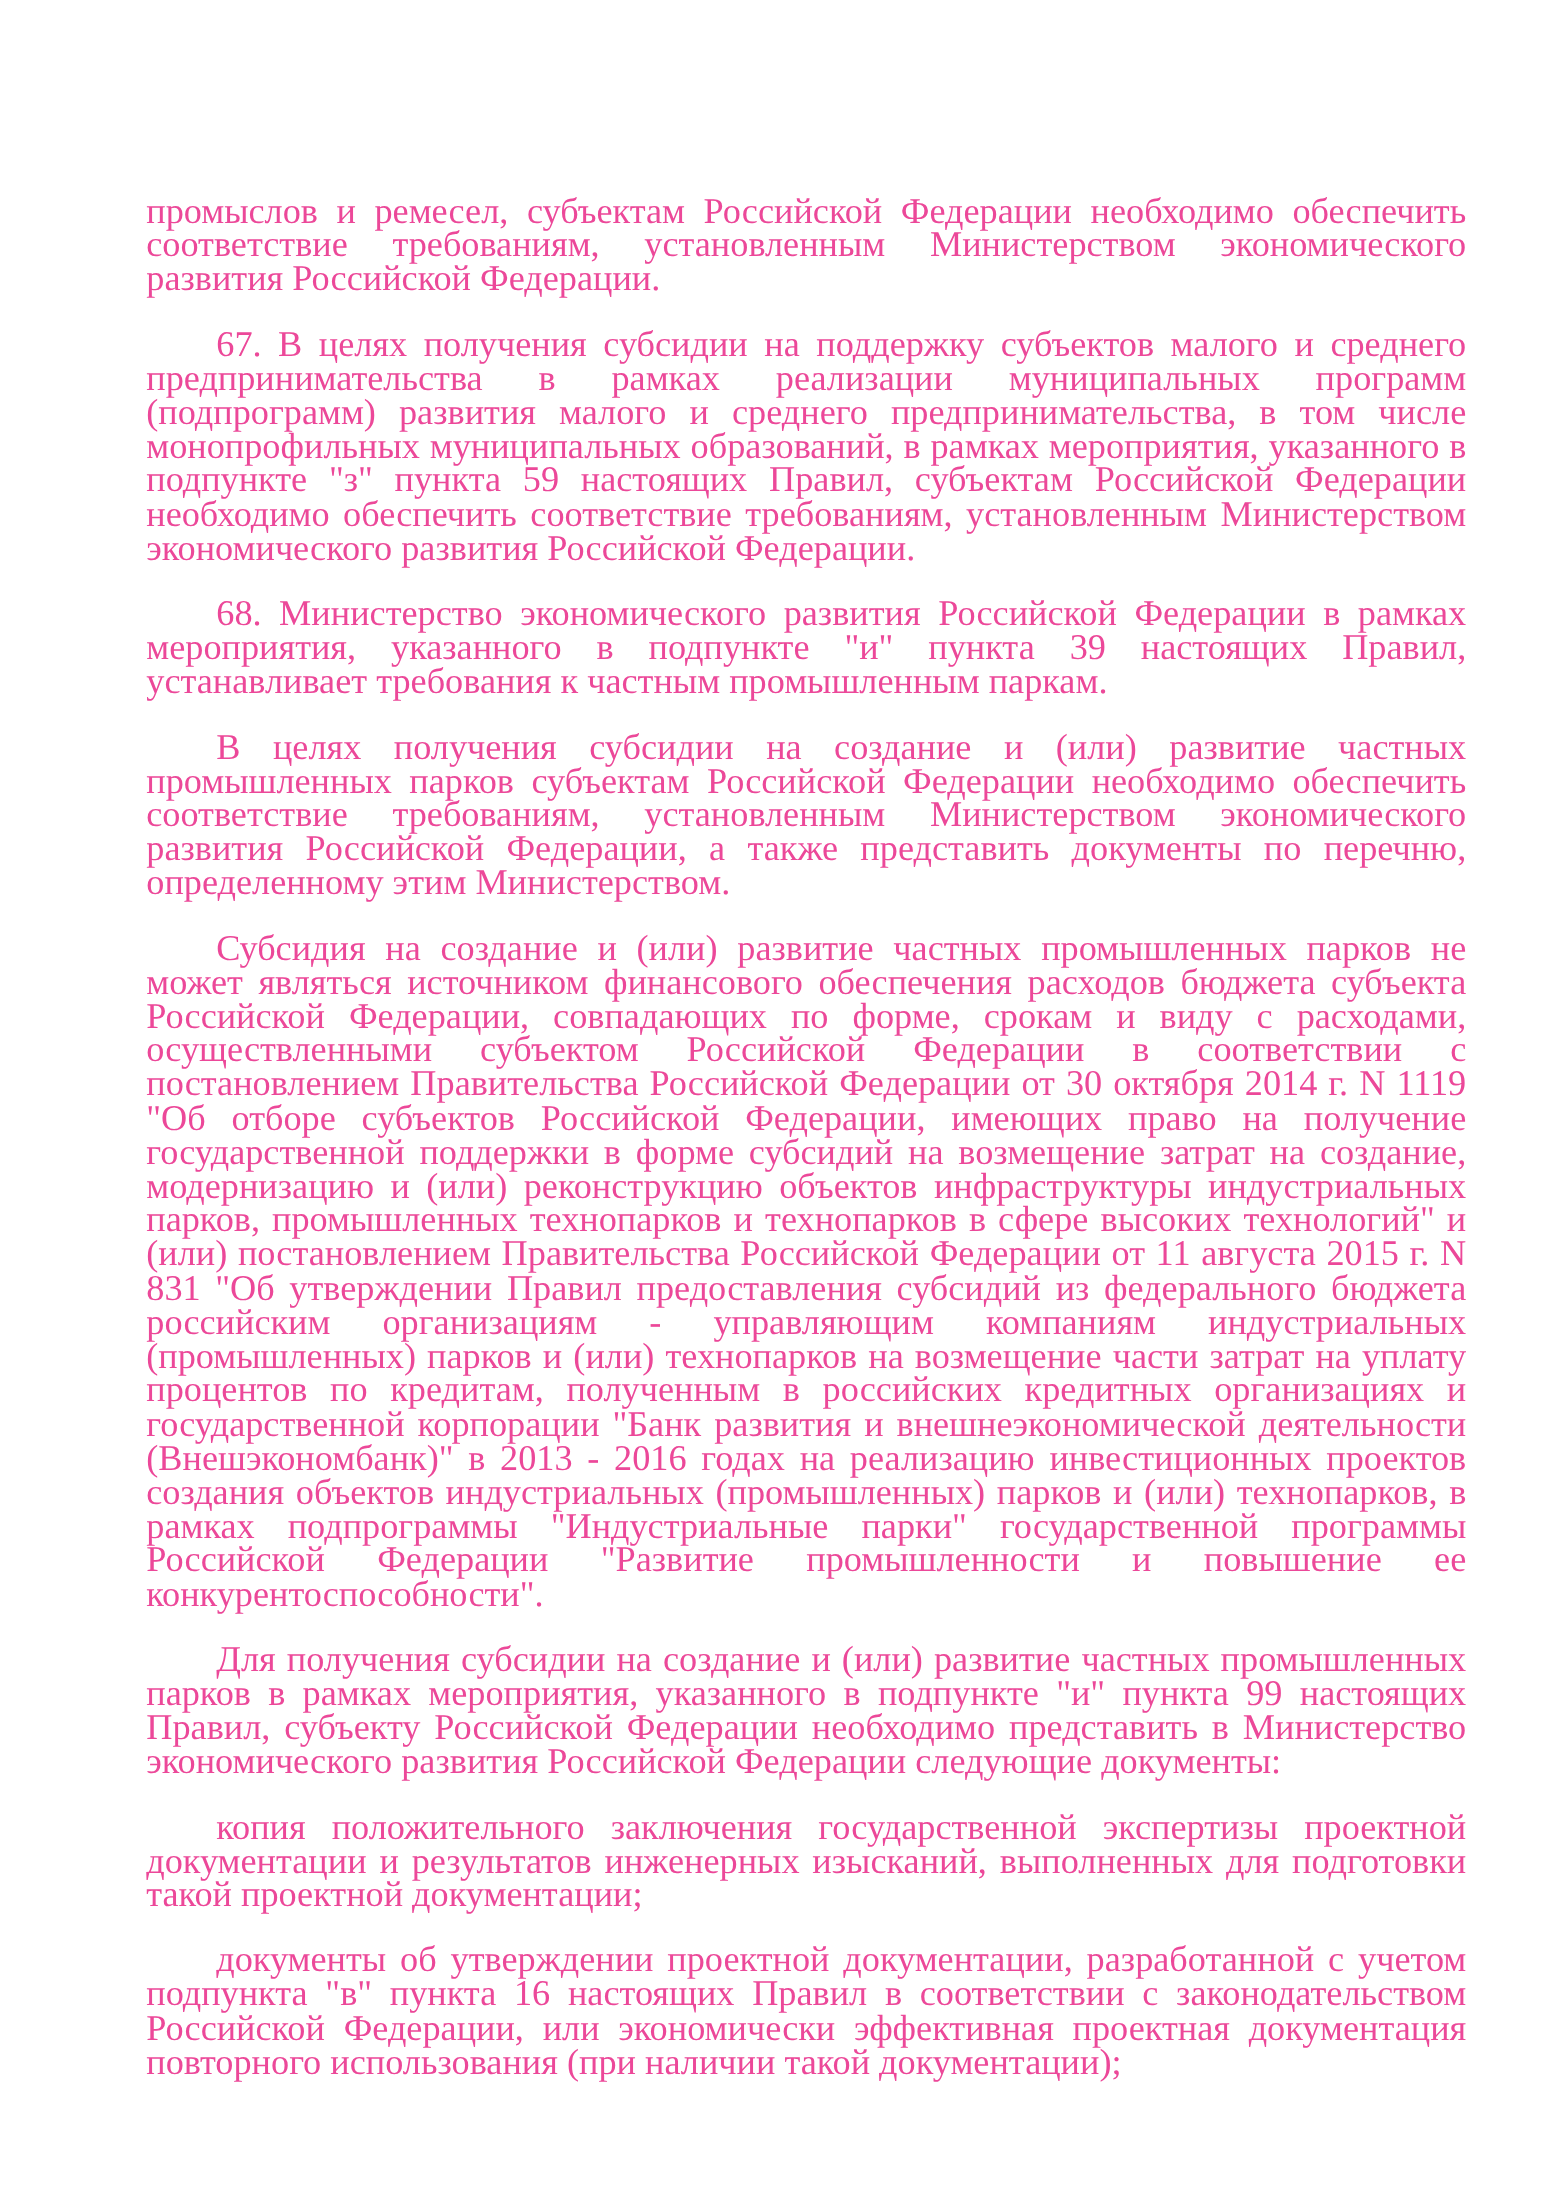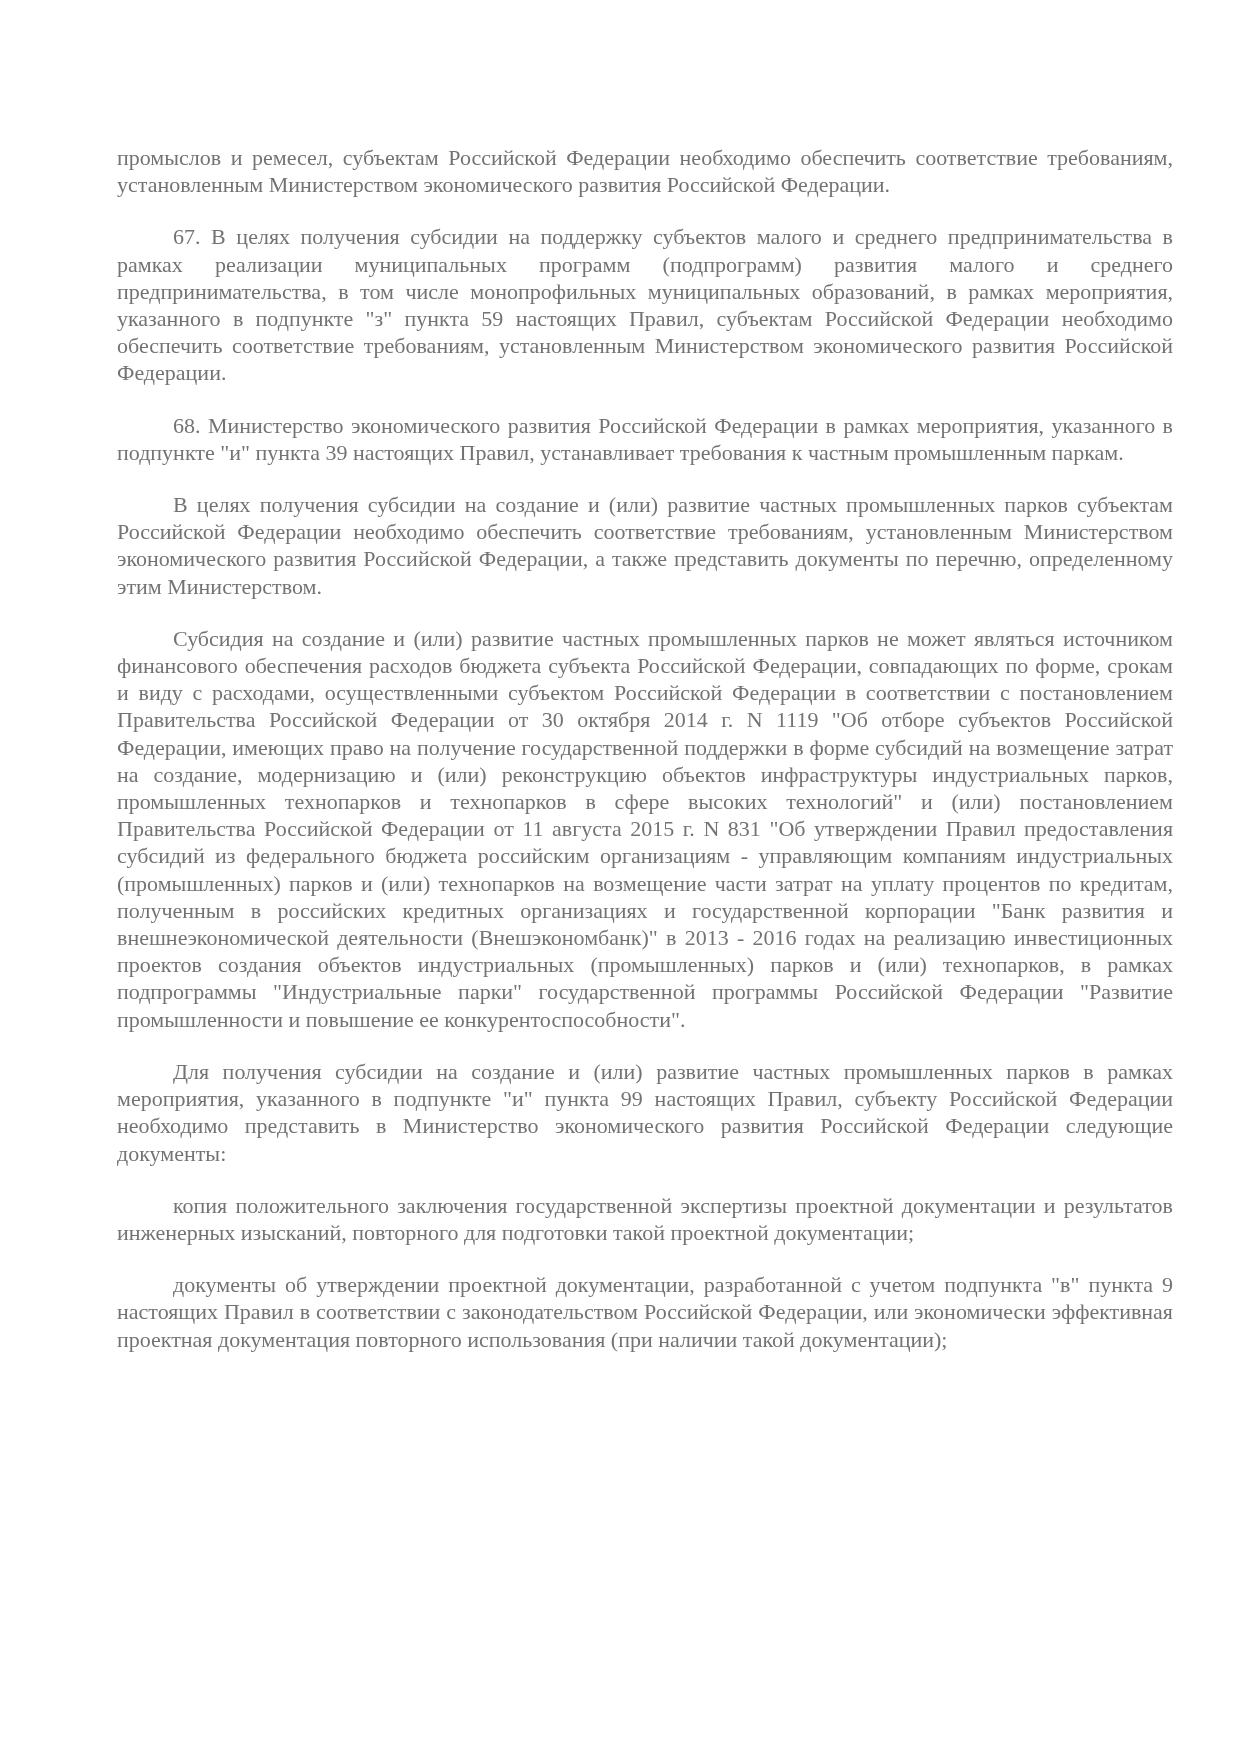--- a/index.html
+++ b/index.html
@@ -1,29 +1,29 @@
 <!DOCTYPE html>
 <html><head>
 <meta charset="utf-8">
 <style>
   html, body { margin: 0; padding: 0; background: #ffffff; }
   body { width: 1240px; height: 1754px; position: relative; overflow: hidden; }
   .page {
-    position: absolute; left: 117px; top: 144px; width: 1056px;
+    position: absolute; left: 117px; top: 156px; width: 1056px;
     font-family: "Liberation Serif", "DejaVu Serif", serif;
-    font-size: 22px; line-height: 27.2px; color: #737373;
+    font-size: 29px; line-height: 27.2px; color: #ec4899;
   }
   .para { text-align: justify; margin: 0 0 25px 0; }
   .para.indent { text-indent: 56px; margin-top: 14px; }
 </style>
 </head>
 <body>
 
 <div class="page">
   <p class="para">промыслов и ремесел, субъектам Российской Федерации необходимо обеспечить соответствие требованиям, установленным Министерством экономического развития Российской Федерации.</p>
   <p class="para indent">67. В целях получения субсидии на поддержку субъектов малого и среднего предпринимательства в рамках реализации муниципальных программ (подпрограмм) развития малого и среднего предпринимательства, в том числе монопрофильных муниципальных образований, в рамках мероприятия, указанного в подпункте "з" пункта 59 настоящих Правил, субъектам Российской Федерации необходимо обеспечить соответствие требованиям, установленным Министерством экономического развития Российской Федерации.</p>
   <p class="para indent">68. Министерство экономического развития Российской Федерации в рамках мероприятия, указанного в подпункте "и" пункта 39 настоящих Правил, устанавливает требования к частным промышленным паркам.</p>
   <p class="para indent">В целях получения субсидии на создание и (или) развитие частных промышленных парков субъектам Российской Федерации необходимо обеспечить соответствие требованиям, установленным Министерством экономического развития Российской Федерации, а также представить документы по перечню, определенному этим Министерством.</p>
   <p class="para indent">Субсидия на создание и (или) развитие частных промышленных парков не может являться источником финансового обеспечения расходов бюджета субъекта Российской Федерации, совпадающих по форме, срокам и виду с расходами, осуществленными субъектом Российской Федерации в соответствии с постановлением Правительства Российской Федерации от 30 октября 2014 г. N 1119 "Об отборе субъектов Российской Федерации, имеющих право на получение государственной поддержки в форме субсидий на возмещение затрат на создание, модернизацию и (или) реконструкцию объектов инфраструктуры индустриальных парков, промышленных технопарков и технопарков в сфере высоких технологий" и (или) постановлением Правительства Российской Федерации от 11 августа 2015 г. N 831 "Об утверждении Правил предоставления субсидий из федерального бюджета российским организациям - управляющим компаниям индустриальных (промышленных) парков и (или) технопарков на возмещение части затрат на уплату процентов по кредитам, полученным в российских кредитных организациях и государственной корпорации "Банк развития и внешнеэкономической деятельности (Внешэкономбанк)" в 2013 - 2016 годах на реализацию инвестиционных проектов создания объектов индустриальных (промышленных) парков и (или) технопарков, в рамках подпрограммы "Индустриальные парки" государственной программы Российской Федерации "Развитие промышленности и повышение ее конкурентоспособности".</p>
   <p class="para indent">Для получения субсидии на создание и (или) развитие частных промышленных парков в рамках мероприятия, указанного в подпункте "и" пункта 99 настоящих Правил, субъекту Российской Федерации необходимо представить в Министерство экономического развития Российской Федерации следующие документы:</p>
-  <p class="para indent">копия положительного заключения государственной экспертизы проектной документации и результатов инженерных изысканий, повторного для подготовки такой проектной документации;</p>
-  <p class="para indent">документы об утверждении проектной документации, разработанной с учетом подпункта "в" пункта 9 настоящих Правил в соответствии с законодательством Российской Федерации, или экономически эффективная проектная документация повторного использования (при наличии такой документации);</p>
+  <p class="para indent">копия положительного заключения государственной экспертизы проектной документации и результатов инженерных изысканий, выполненных для подготовки такой проектной документации;</p>
+  <p class="para indent">документы об утверждении проектной документации, разработанной с учетом подпункта "в" пункта 16 настоящих Правил в соответствии с законодательством Российской Федерации, или экономически эффективная проектная документация повторного использования (при наличии такой документации);</p>
 </div>
 
 </body></html>

